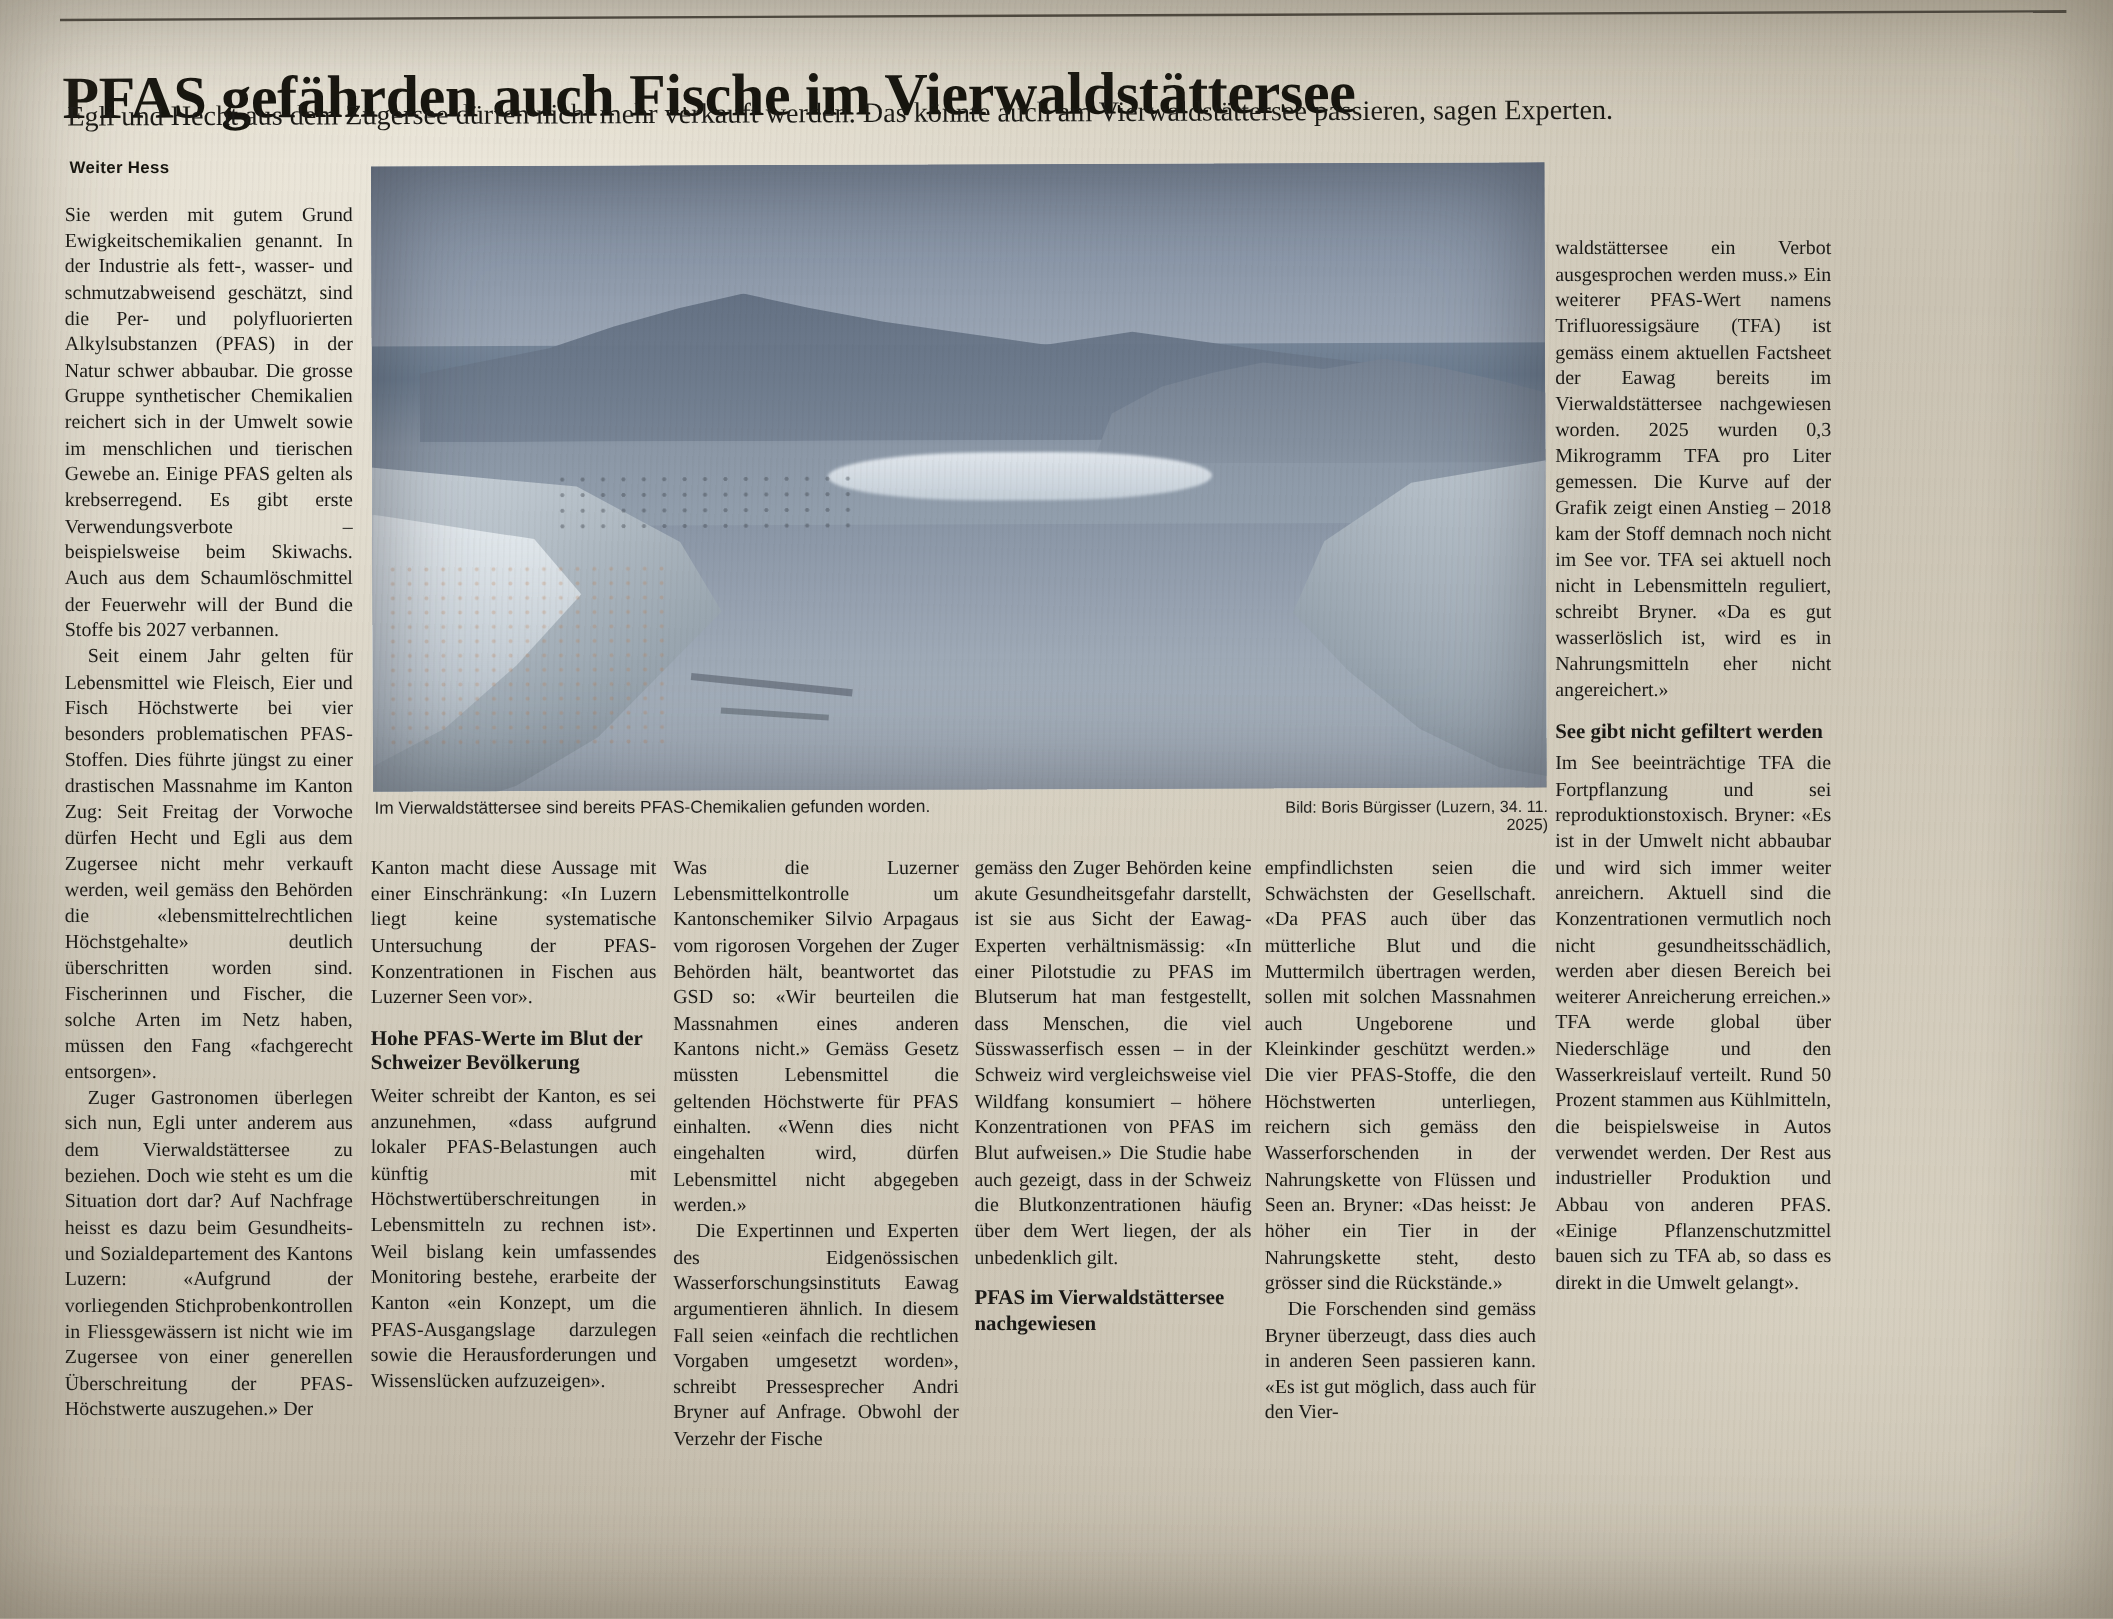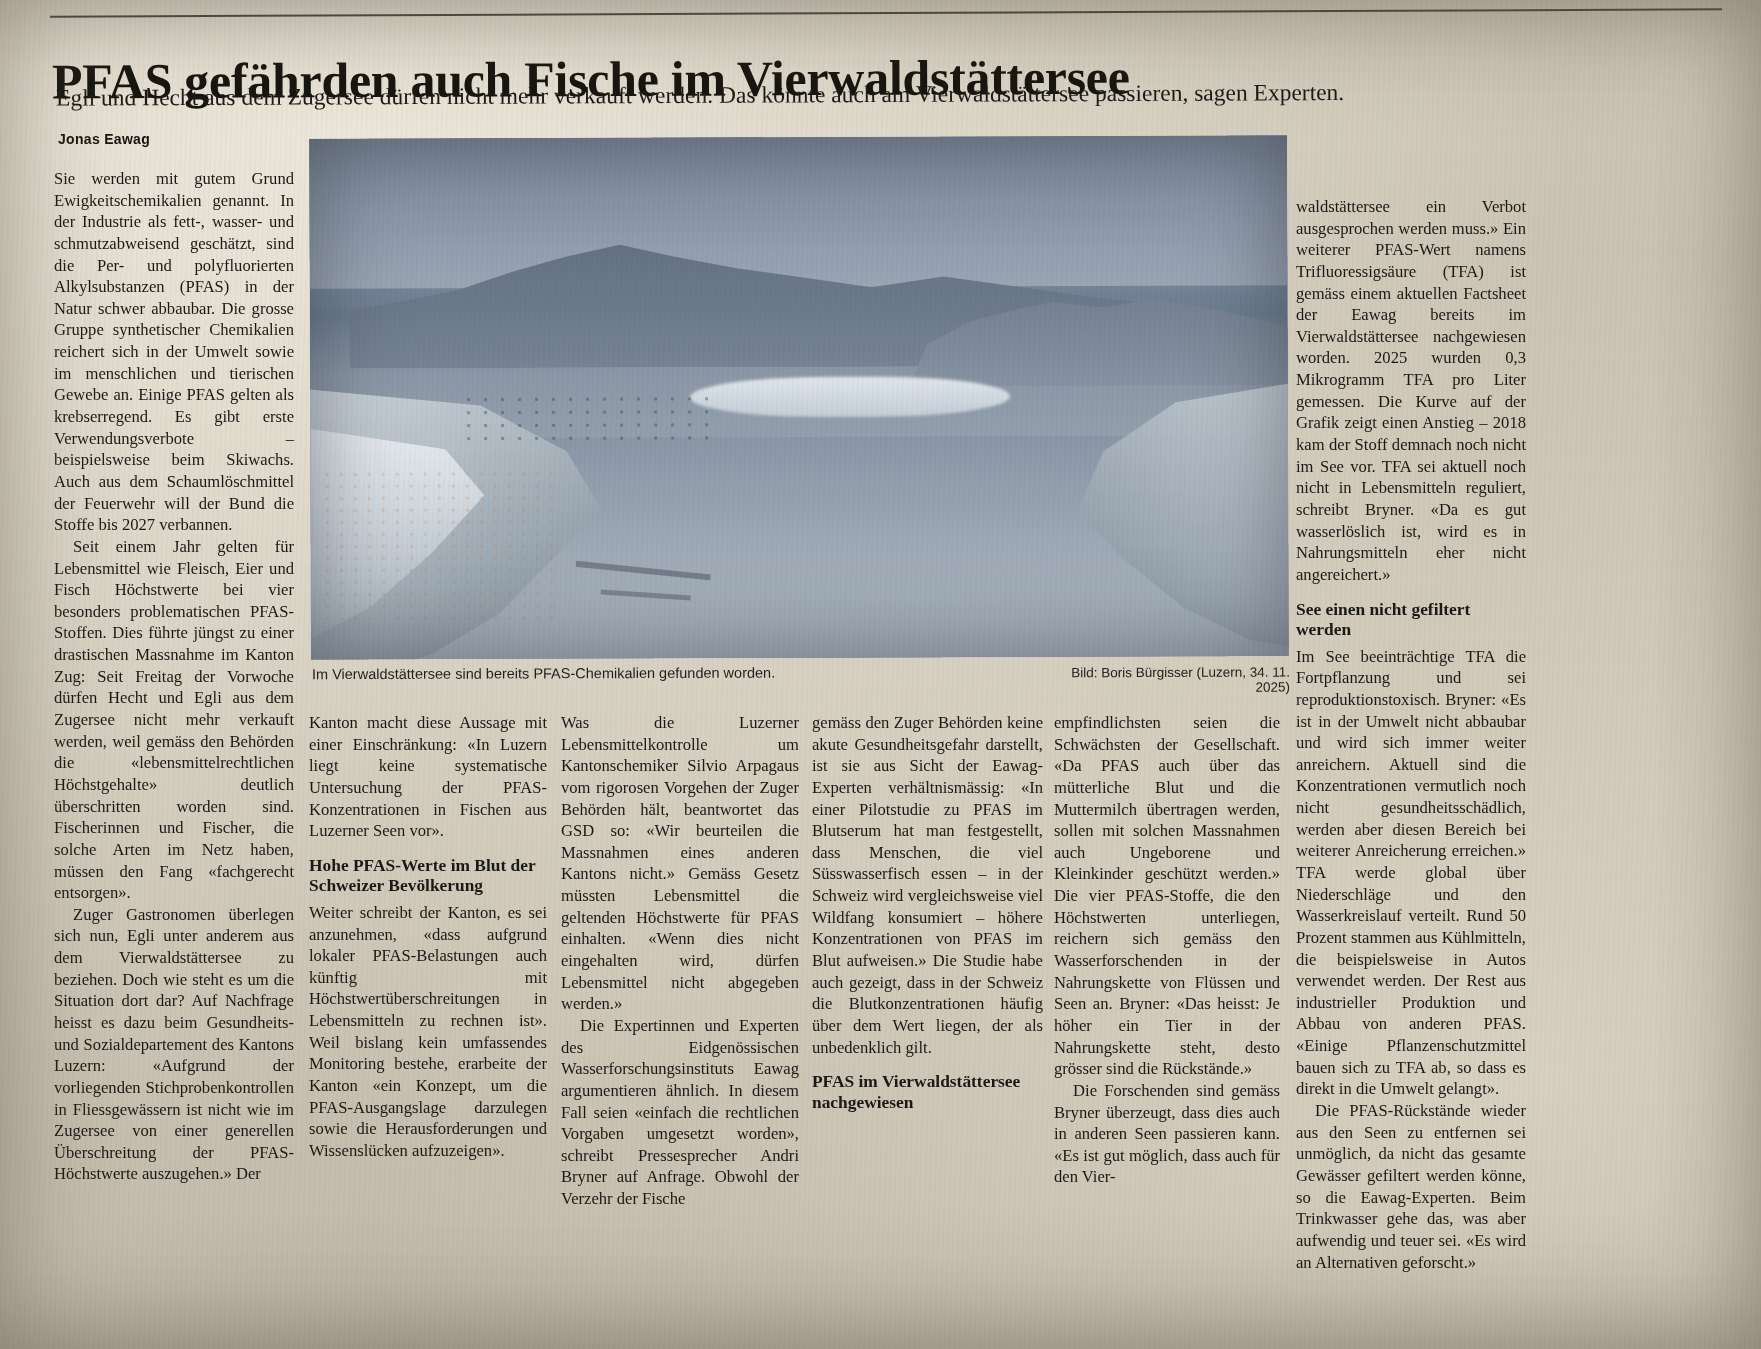--- a/index.html
+++ b/index.html
@@ -217,21 +217,21 @@
 <body>
 
 <div class="page">
 
   <div class="rule-top"></div>
 
   <h1 class="headline">PFAS gefährden auch Fische im Vierwaldstättersee</h1>
 
   <div class="standfirst">Egli und Hecht aus dem Zugersee dürfen nicht mehr verkauft werden. Das könnte auch am Vierwaldstättersee passieren, sagen Experten.</div>
 
-  <div class="byline">Jonas Eawag</div>
+  <div class="byline">Weiter Hess</div>
 
   <div class="photo-wrap">
     <div class="photo">
       <div class="sky"></div>
       <div class="mountain-far"></div>
       <div class="mountain-right"></div>
       <div class="snowband"></div>
       <div class="lake"></div>
       <div class="shore-left"></div>
       <div class="shore-left-snow"></div>
@@ -269,20 +269,19 @@
     <h3>PFAS im Vierwaldstättersee nachgewiesen</h3>
   </div>
 
   <div class="col" id="col5">
     <p class="first">empfindlichsten seien die Schwächsten der Gesellschaft. «Da PFAS auch über das mütterliche Blut und die Muttermilch übertragen werden, sollen mit solchen Massnahmen auch Ungeborene und Kleinkinder geschützt werden.» Die vier PFAS-Stoffe, die den Höchstwerten unterliegen, reichern sich gemäss den Wasserforschenden in der Nahrungskette von Flüssen und Seen an. Bryner: «Das heisst: Je höher ein Tier in der Nahrungskette steht, desto grösser sind die Rückstände.»</p>
     <p>Die Forschenden sind gemäss Bryner überzeugt, dass dies auch in anderen Seen passieren kann. «Es ist gut möglich, dass auch für den Vier-</p>
   </div>
 
   <div class="col" id="col6">
     <p class="first">waldstättersee ein Verbot ausgesprochen werden muss.» Ein weiterer PFAS-Wert namens Trifluoressigsäure (TFA) ist gemäss einem aktuellen Factsheet der Eawag bereits im Vierwaldstättersee nachgewiesen worden. 2025 wurden 0,3 Mikrogramm TFA pro Liter gemessen. Die Kurve auf der Grafik zeigt einen Anstieg – 2018 kam der Stoff demnach noch nicht im See vor. TFA sei aktuell noch nicht in Lebensmitteln reguliert, schreibt Bryner. «Da es gut wasserlöslich ist, wird es in Nahrungsmitteln eher nicht angereichert.»</p>
-    <h3>See einen nicht gefiltert werden</h3>
+    <h3>See gibt nicht gefiltert werden</h3>
     <p class="first">Im See beeinträchtige TFA die Fortpflanzung und sei reproduktionstoxisch. Bryner: «Es ist in der Umwelt nicht abbaubar und wird sich immer weiter anreichern. Aktuell sind die Konzentrationen vermutlich noch nicht gesundheitsschädlich, werden aber diesen Bereich bei weiterer Anreicherung erreichen.» TFA werde global über Niederschläge und den Wasserkreislauf verteilt. Rund 50 Prozent stammen aus Kühlmitteln, die beispielsweise in Autos verwendet werden. Der Rest aus industrieller Produktion und Abbau von anderen PFAS. «Einige Pflanzenschutzmittel bauen sich zu TFA ab, so dass es direkt in die Umwelt gelangt».</p>
-    <p>Die PFAS-Rückstände wieder aus den Seen zu entfernen sei unmöglich, da nicht das gesamte Gewässer gefiltert werden könne, so die Eawag-Experten. Beim Trinkwasser gehe das, was aber aufwendig und teuer sei. «Es wird an Alternativen geforscht.»</p>
   </div>
 
   <div class="paper-noise"></div>
   <div class="shadow-corner"></div>
 </div>
 
 </body></html>

